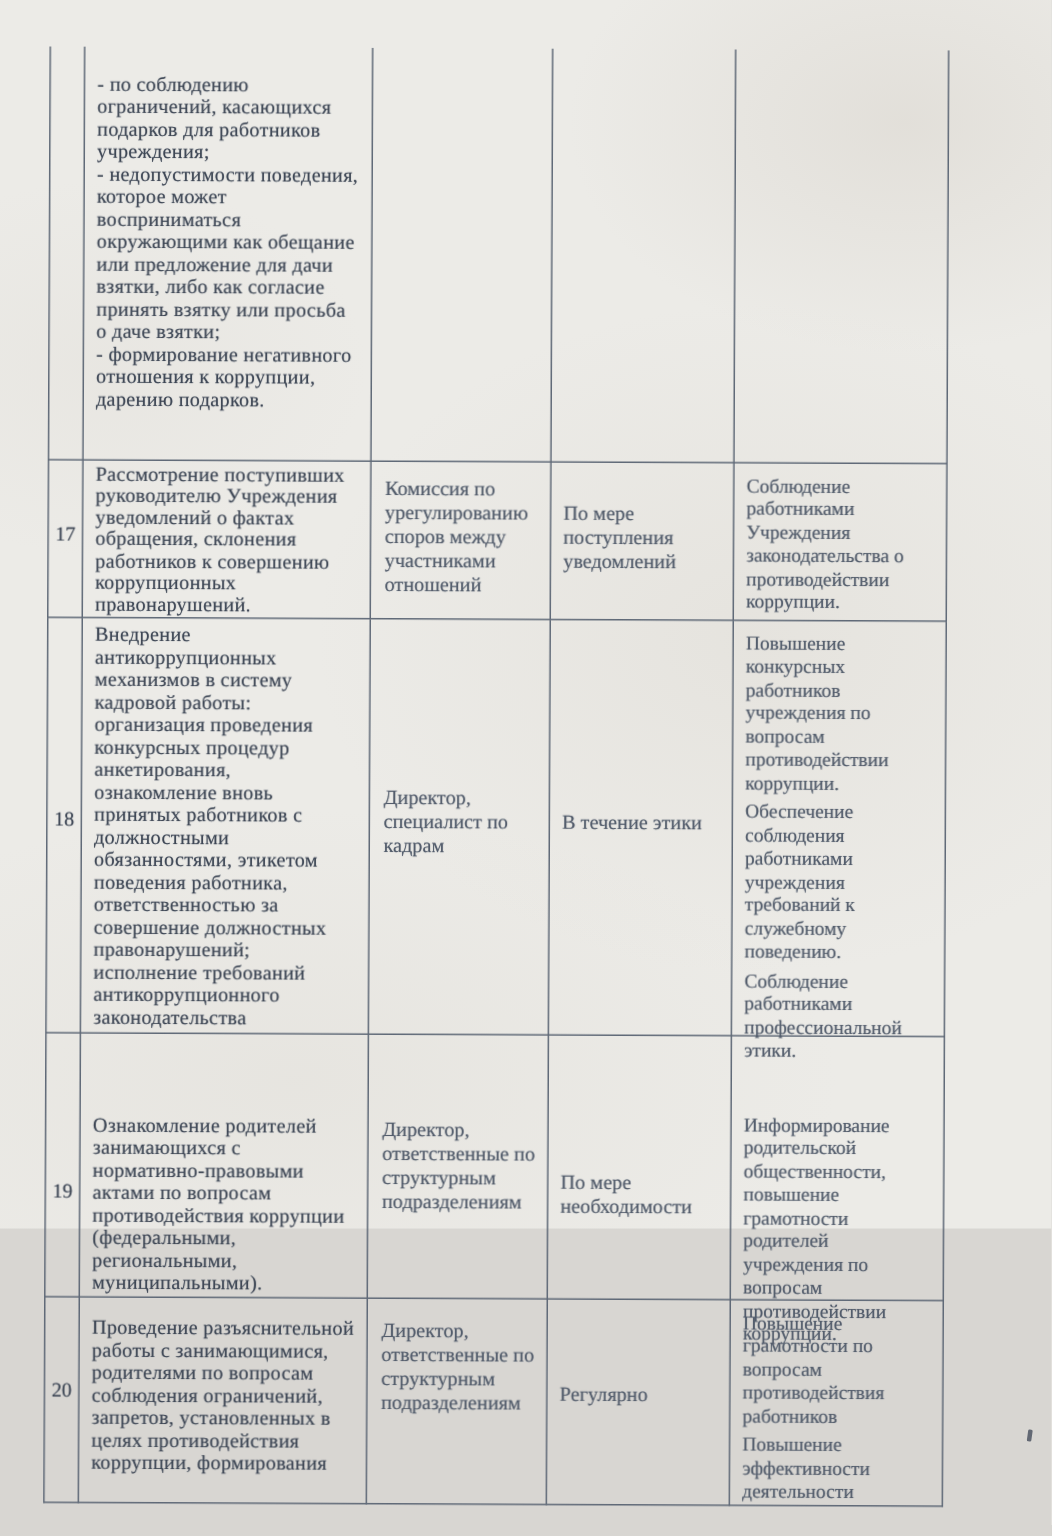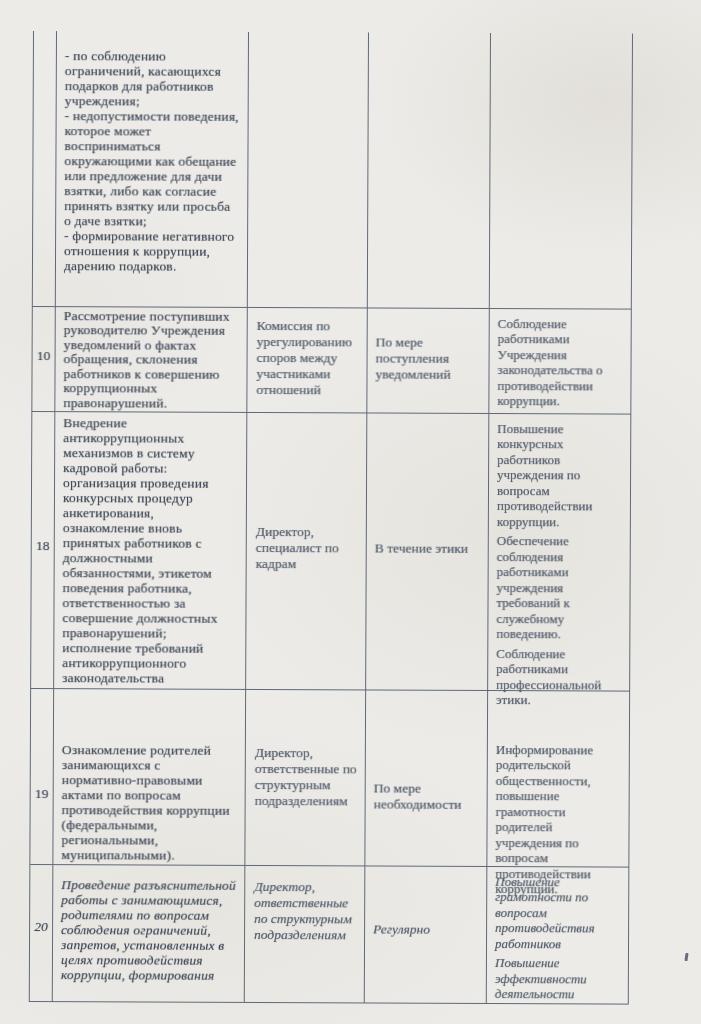--- a/index.html
+++ b/index.html
@@ -8,21 +8,21 @@
     --ink-soft:#525c6b;
     --line:#5f6977;
   }
   html,body{margin:0;padding:0;}
   body{
     width:701px;height:1024px;overflow:hidden;
     font-family:"Liberation Serif","DejaVu Serif",serif;
     background:#d8d6d2;
   }
   .page{
-    position:relative;width:701px;height:1024px;
+    position:relative;width:701px;height:819px;
     background-color:var(--paper);
     background-image:
       radial-gradient(ellipse 320px 220px at 86% 10%, rgba(203,196,186,0.30), transparent 70%),
       radial-gradient(ellipse 420px 320px at 72% 52%, rgba(206,200,190,0.22), transparent 70%),
       radial-gradient(ellipse 520px 260px at 28% 88%, rgba(209,204,195,0.20), transparent 70%),
       radial-gradient(ellipse 250px 180px at 10% 30%, rgba(214,209,201,0.18), transparent 70%);
   }
   .table-wrap{
     position:absolute;left:33px;top:31px;
     transform:rotate(0.25deg);
@@ -58,21 +58,21 @@
   .cell-inner{
     display:flex;flex-direction:column;justify-content:flex-start;
     overflow:visible;
   }
   .cell-inner.v-mid{justify-content:center;}
 
   .r0 .cell-inner{height:253px;}
   .r1 .cell-inner{height:95px;}
   .r2 .cell-inner{height:265px;}
   .r3 .cell-inner{height:118px;margin-top:44px;}
-  .r4 .cell-inner{height:121px;font-style:italic;}
+  .r4 .cell-inner{height:121px;}
 
   td.num{
     text-align:center;
     font-size:13.5px;
     padding:2px;
     color:var(--ink);
   }
   td.activity{
     font-size:13.5px;
     line-height:15px;
@@ -147,21 +147,21 @@
             <td class="timing">
               <div class="cell-inner v-mid"></div>
             </td>
             <td class="result">
               <div class="cell-inner"></div>
             </td>
           </tr>
           <tr class="r1">
             <td class="num">
               <div class="cell-inner v-mid">
-                <p class="para">10</p>
+                <p class="para">17</p>
               </div>
             </td>
             <td class="activity">
               <div class="cell-inner">
                 <p class="para">Рассмотрение поступивших руководителю Учреждения уведомлений о фактах обращения, склонения работников к совершению коррупционных правонарушений.</p>
               </div>
             </td>
             <td class="responsible">
               <div class="cell-inner v-mid">
                 <p class="para">Комиссия по урегулированию споров между участниками отношений</p>

